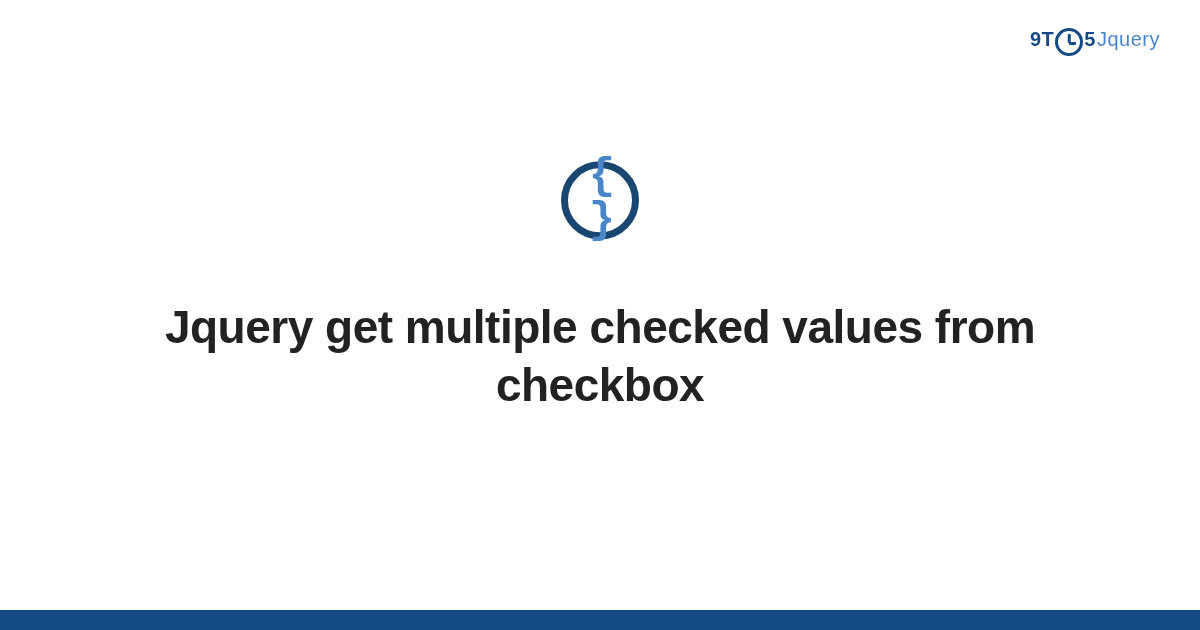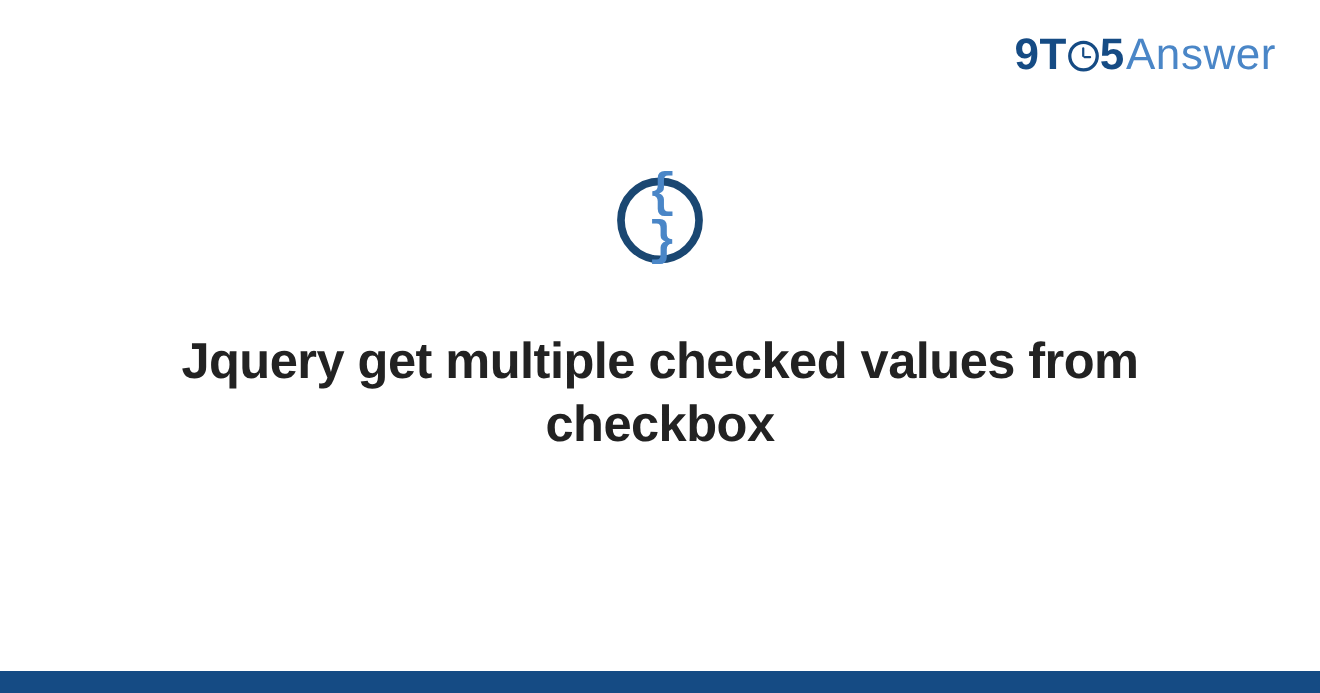--- a/index.html
+++ b/index.html
@@ -12,25 +12,24 @@
       height: 630px;
       background: #ffffff;
       font-family: "Helvetica Neue", Helvetica, Arial, sans-serif;
       position: relative;
       overflow: hidden;
     }
     .brand {
       position: absolute;
       top: 28px;
       right: 40px;
-      font-size: 40px;
+      font-size: 20px;
       font-weight: 500;
       letter-spacing: 0.5px;
       display: flex;
-      align-items: center;
     }
     .brand .t9 {
       color: #154b84;
       font-weight: 600;
     }
     .brand .clock {
       display: inline-flex;
       width: 28px;
       height: 28px;
       border: 3px solid #154b84;
@@ -117,21 +116,21 @@
       background: #154b84;
     }
   </style>
 </head>
 <body>
 
 <div class="brand">
   <span class="t9">9T</span>
   <span class="clock"></span>
   <span class="five">5</span>
-  <span class="answer">Answer</span>
+  <span class="answer">Jquery</span>
 </div>
 
 <div class="center-content">
   <div class="icon-circle">
     <span class="braces">{ }</span>
   </div>
   <h1 class="title">Jquery get multiple checked values from checkbox</h1>
 </div>
 
 <div class="footer-bar"></div>

